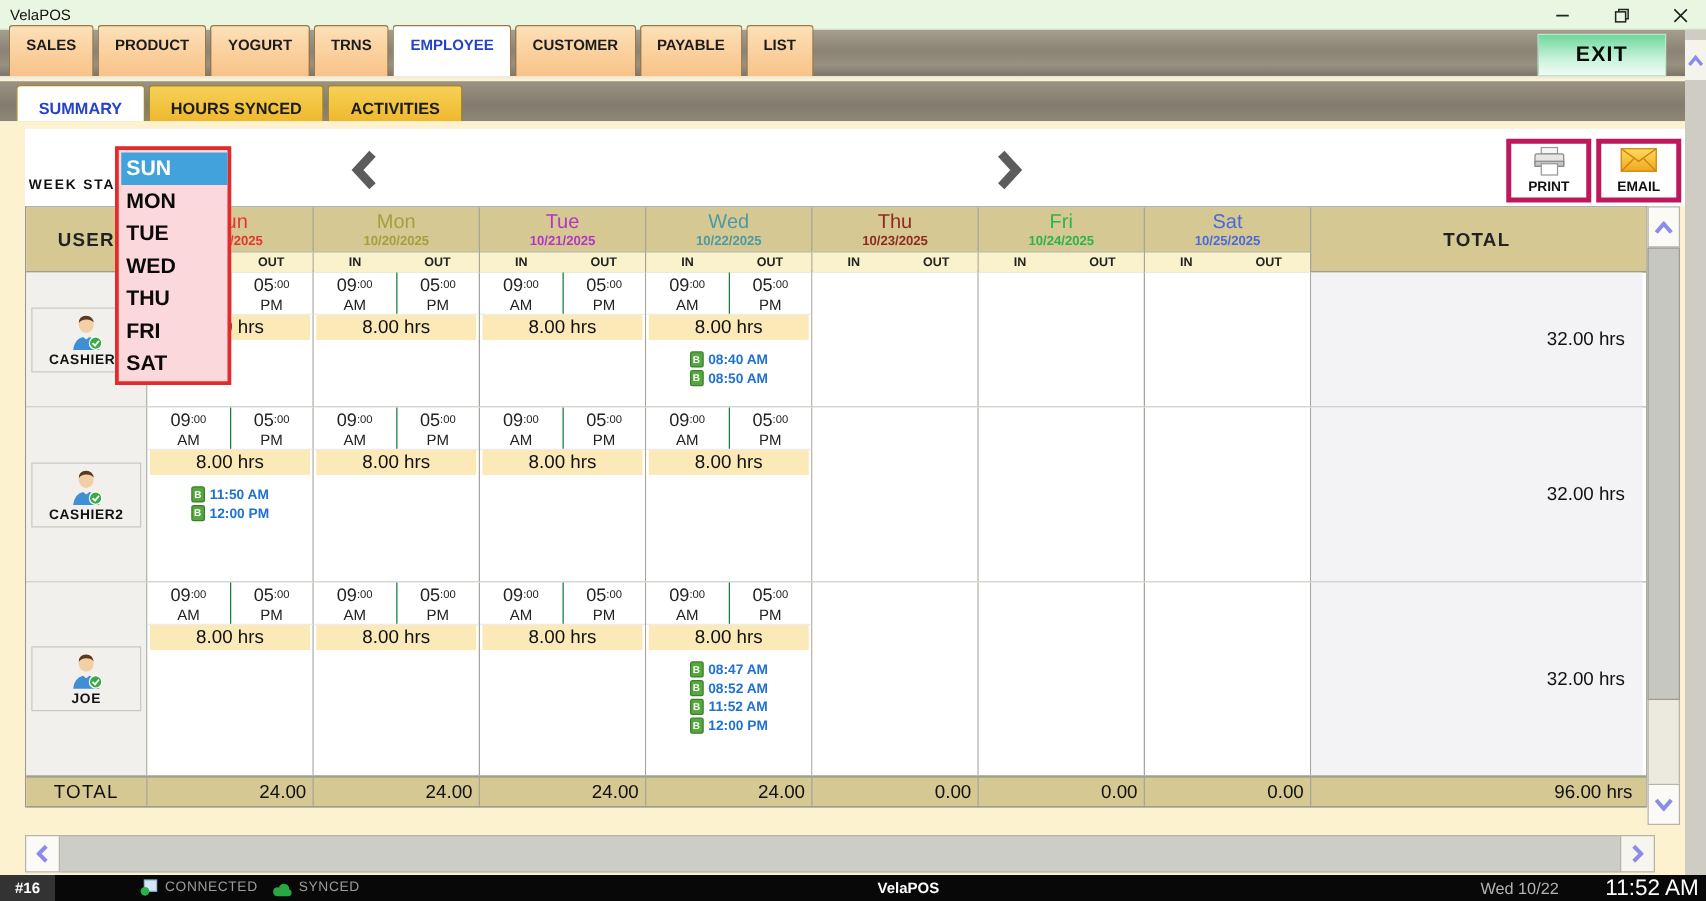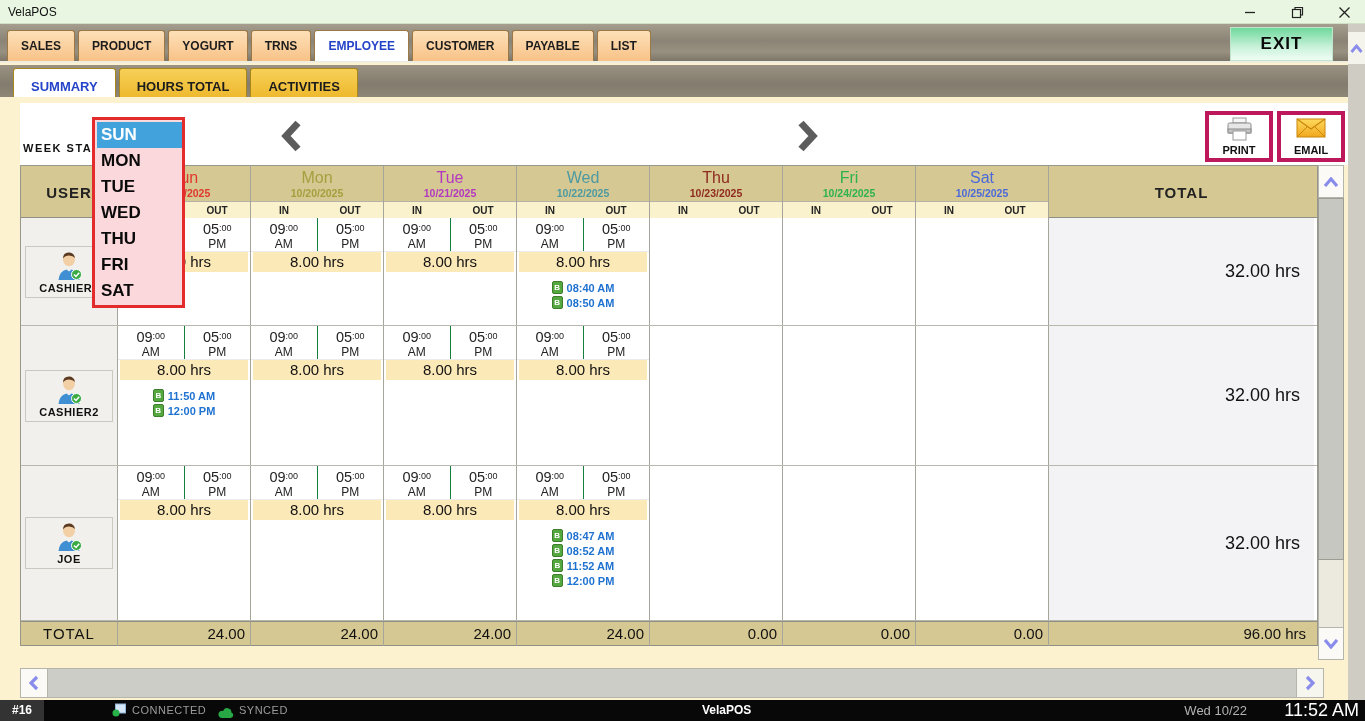--- a/index.html
+++ b/index.html
@@ -11,21 +11,21 @@
   .titlebar { position:absolute; left:0; top:0; width:1365px; height:24px; background:#e9f6e1; border-bottom:1px solid #cfe0c6; }
   .wtitle { position:absolute; left:8px; top:0; line-height:24px; font-size:12px; color:#111; }
   .wbtn { position:absolute; top:2px; width:20px; height:20px; display:flex; align-items:center; justify-content:center; cursor:default; }
   .wbtn svg { display:block; }
 
   
   .maintabbar { position:absolute; left:0; top:24px; width:1348px; height:39px;
     background:linear-gradient(180deg,#a59d8d 0%,#8b8375 45%,#989080 75%,#7d7567 100%);
     border-bottom:2px solid #efece0; }
   .maintabs { position:absolute; left:7px; bottom:0; display:flex; gap:3px; }
-  .tab { height:31px; line-height:30px; padding:0 13px; font-size:12px; font-weight:bold; color:#1c1c1c;
+  .tab { height:41px; line-height:30px; padding:0 13px; font-size:12px; font-weight:bold; color:#1c1c1c;
     background:linear-gradient(180deg,#fde0b8,#f8c287); border:1px solid #9c7846; border-bottom:none;
     border-radius:3px 3px 0 0; white-space:nowrap; }
   .tab.active { background:#fff; color:var(--active-tab-text); }
   .exitbtn { position:absolute; right:15px; top:3px; width:103px; height:34px;
     background:linear-gradient(180deg,var(--exit-green) 0%,#c9f2da 60%,#f0fcf5 100%);
     border:1px solid #bfe6cd; font-family:inherit; font-size:17px; font-weight:bold; letter-spacing:1px; color:#0a0a0a; }
 
   
   .subtabbar { position:absolute; left:0; top:65px; width:1348px; height:32px;
     background:linear-gradient(180deg,#9a9282 0%,#837b6d 60%,#8e8676 100%); }
@@ -74,21 +74,21 @@
   .thalf.out { border-left:1px solid #15803d; }
   .th-big { font-size:14.5px; color:#222; }
   .th-sm { font-size:9px; position:relative; top:-3px; color:#222; }
   .tl2 { font-size:12px; line-height:13px; color:#222; }
   .hband { height:20px; margin:0 2px; background:var(--hours-band); text-align:center; font-size:15px; line-height:20px; color:#111; }
   .blist { padding-top:8px; display:flex; flex-direction:column; align-items:center; }
   .bentry { display:flex; align-items:center; gap:4px; margin:1px 0; }
   .bicon { width:11px; height:13px; background:var(--break-green); border:1px solid #3d7d2c; border-radius:2px;
     color:#fff; font-size:8px; font-weight:bold; line-height:12px; text-align:center; }
   .btime { color:var(--break-time-blue); font-size:11px; font-weight:bold; }
-  .tcell { background:#f3f3f6; display:flex; align-items:center; justify-content:flex-end; padding-right:14px; font-size:18px; color:#111; }
+  .tcell { background:#f3f3f6; display:flex; align-items:center; justify-content:flex-end; padding-right:14px; font-size:15px; color:#111; }
   .tfoot { height:25px; background:var(--header-tan); border-top:1px solid #8f8f85; border-bottom:1px solid #8f8f85; }
   .fc { line-height:24px; font-size:15px; color:#111; }
   .flabel { padding-left:22px; letter-spacing:1px; }
   .fval { text-align:right; padding-right:5px; }
   .fgrand { text-align:right; padding-right:8px; }
 
   
   .dropdown { position:absolute; left:92px; top:117px; width:93px; height:191px; z-index:40;
     background:var(--dropdown-bg); border:3px solid var(--dropdown-border); padding:2px 0 0 2px; }
   .ddopt { height:26px; line-height:26px; font-size:17px; font-weight:bold; color:#0a0a0a; padding-left:4px; cursor:pointer; }
@@ -157,21 +157,21 @@
         <div class="tab">CUSTOMER</div>
         <div class="tab">PAYABLE</div>
         <div class="tab">LIST</div>
       </div>
     <button class="exitbtn">EXIT</button>
   </div>
 
   <div class="subtabbar">
     <div class="subtabs" id="sub-tabs">
         <div class="stab active">SUMMARY</div>
-        <div class="stab">HOURS TOTAL</div>
+        <div class="stab">HOURS SYNCED</div>
         <div class="stab">ACTIVITIES</div>
       </div>
   </div>
 
   <div class="content">
     <div class="toolbar">
       <span class="wslabel">WEEK START</span>
       <div class="navarrow left">
         <svg width="26" height="34" viewBox="0 0 26 34">
             <path d="M20 4 L8 17 L20 30" stroke="#5c5c5c" stroke-width="7" fill="none"></path>

